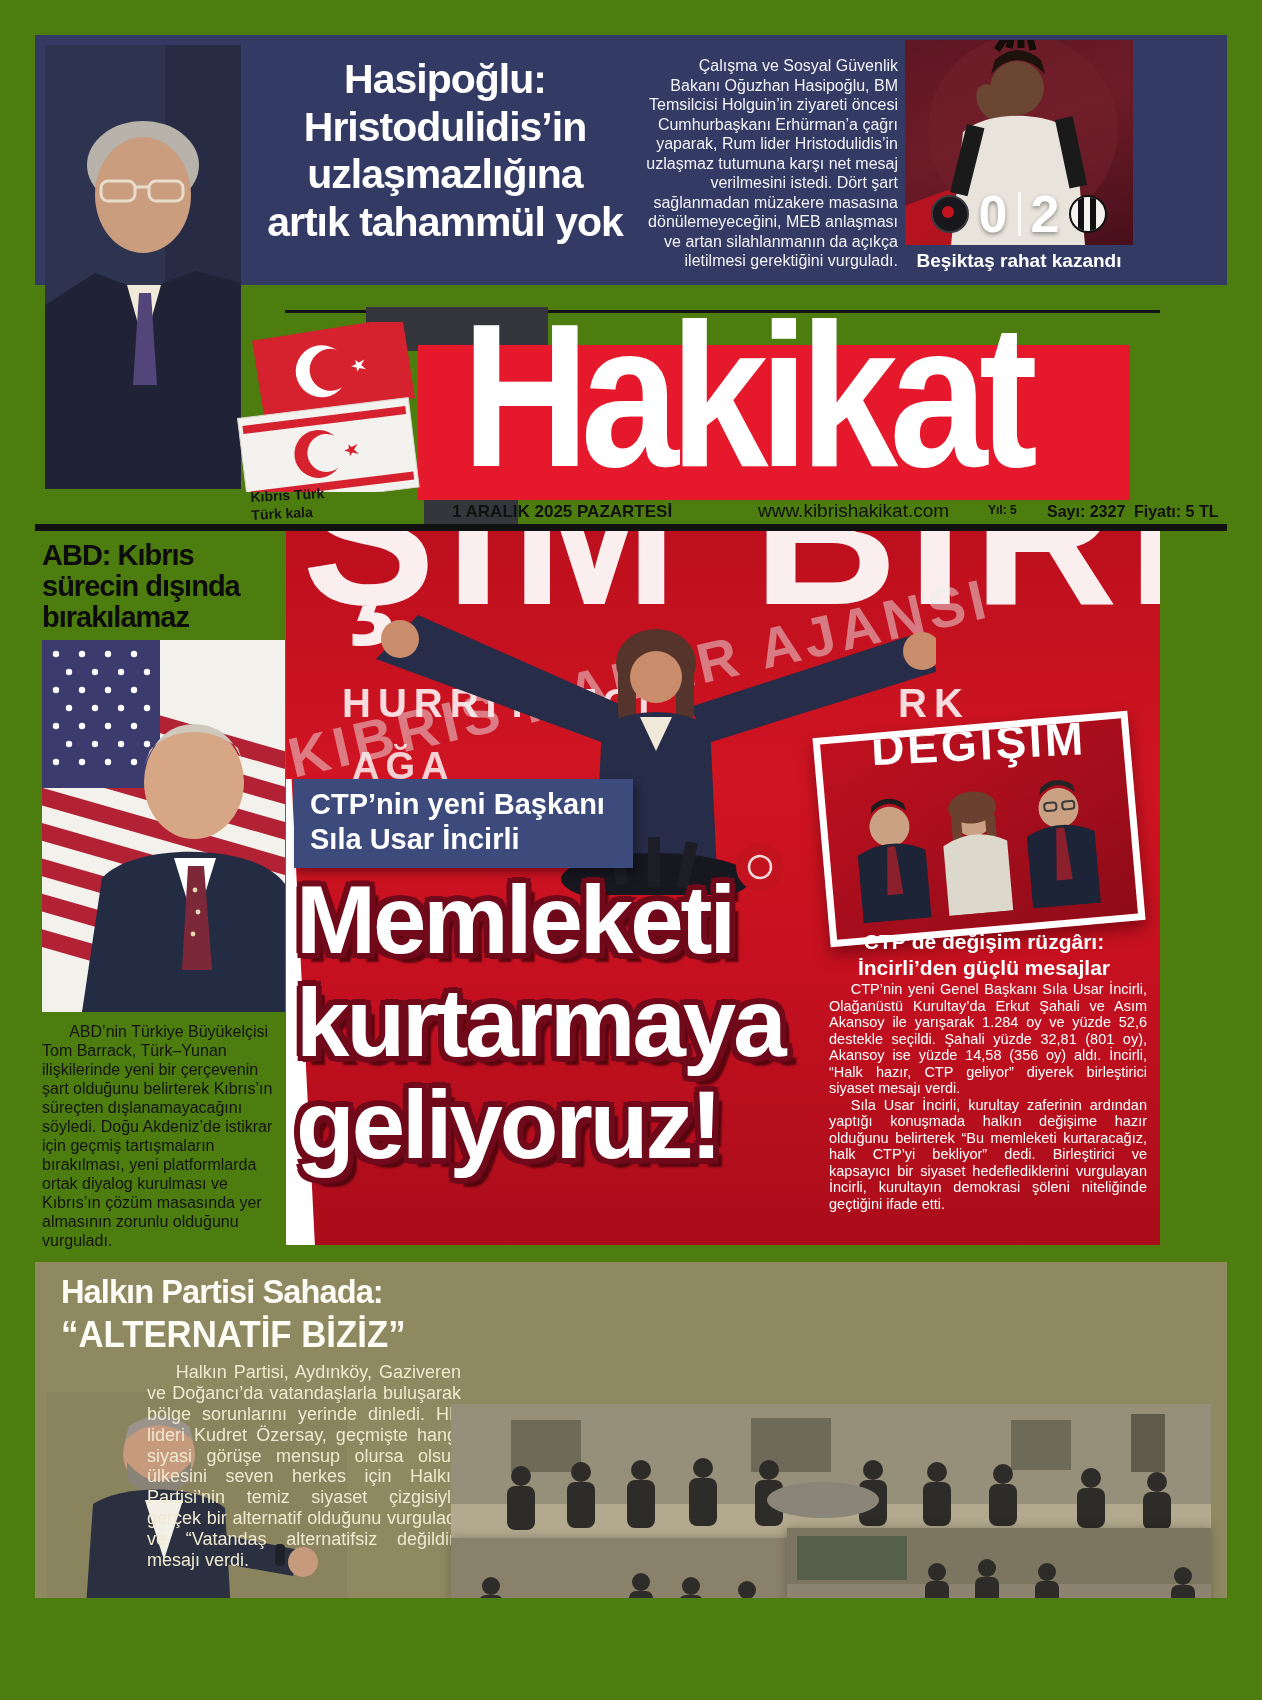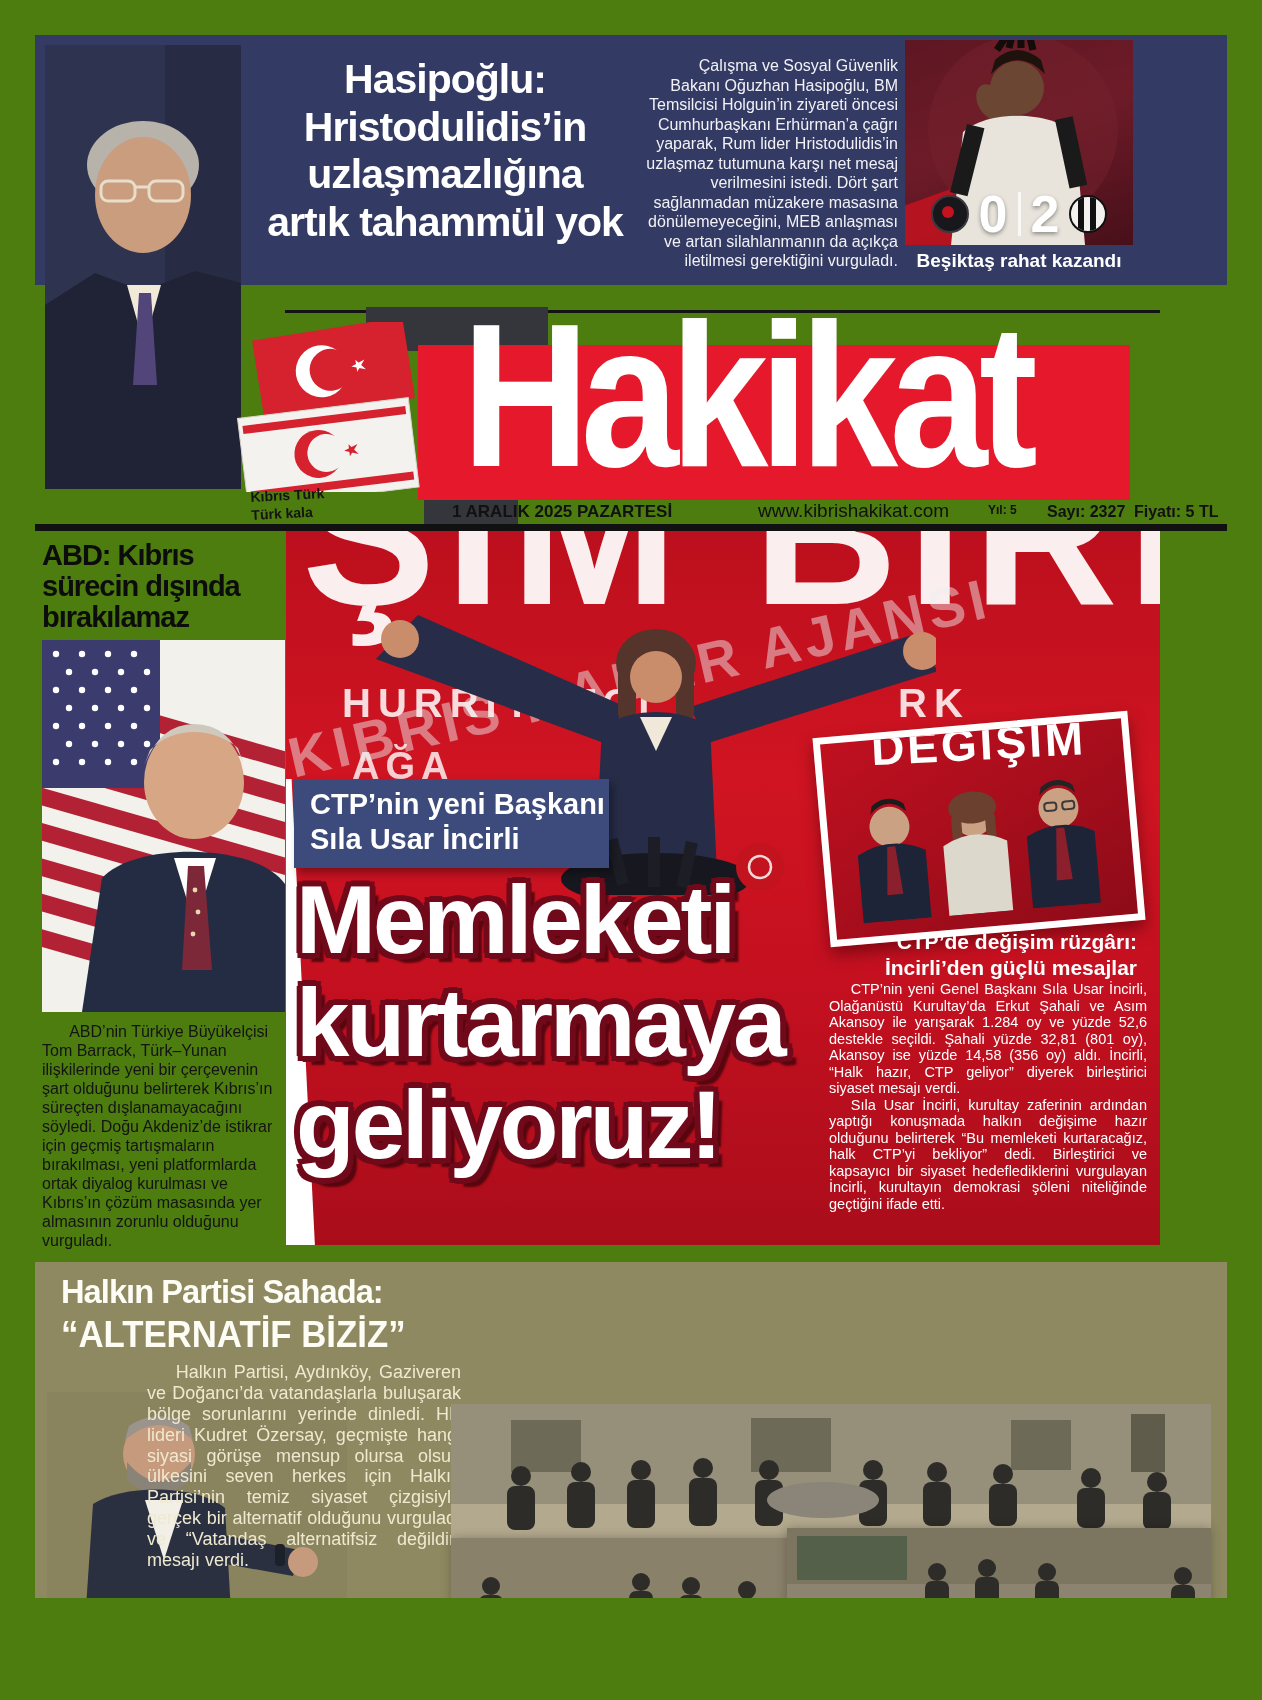--- a/index.html
+++ b/index.html
@@ -61,32 +61,32 @@
                   font-size:200px;letter-spacing:10px;line-height:1;white-space:nowrap;}
   .bg-mid-left{left:56px;top:150px;color:rgba(255,255,255,.85);font-weight:800;font-size:40px;letter-spacing:7px;}
   .bg-mid-right{left:612px;top:150px;color:rgba(255,255,255,.85);font-weight:800;font-size:40px;letter-spacing:7px;}
   .bg-lower-left{left:66px;top:214px;color:rgba(255,255,255,.8);font-weight:800;font-size:38px;letter-spacing:6px;}
   .watermark{left:-4px;top:196px;width:780px;color:rgba(238,238,238,.48);font-weight:700;font-size:56px;
              letter-spacing:5px;transform:rotate(-13deg);transform-origin:left top;white-space:nowrap;}
   .speaker-svg{left:70px;top:28px;width:580px;height:336px;}
   .white-wedge{left:-1px;top:248px;width:30px;height:468px;background:#fff;
                clip-path:polygon(0 0,22% 0,100% 100%,0 100%);}
   .kicker{left:8px;top:248px;background:#3c4a7c;color:#fff;font-weight:700;font-size:29px;
-          line-height:1.22;padding:8px 4px 10px 16px;box-shadow:4px 5px 8px rgba(0,0,0,.35);}
+          line-height:1.22;padding:8px 28px 10px 16px;box-shadow:4px 5px 8px rgba(0,0,0,.35);}
   .main-headline{left:10px;top:338px;color:#fff;font-weight:800;font-size:96px;line-height:1.07;
                  letter-spacing:-3px;
                  text-shadow:6px 0 0 #70091a,-6px 0 0 #70091a,0 6px 0 #70091a,0 -6px 0 #70091a,
                              5px 5px 0 #70091a,-5px 5px 0 #70091a,5px -5px 0 #70091a,-5px -5px 0 #70091a,
                              9px 9px 2px rgba(70,5,12,.85);}
   .inset-photo{left:535px;top:193px;width:302px;height:196px;background:linear-gradient(150deg,#c01020,#8e0b18);
                border:7px solid #fff;box-shadow:0 8px 16px rgba(60,0,6,.5);transform:rotate(-5deg);overflow:hidden;}
   .inset-banner{left:28px;top:-14px;width:260px;color:#fff;font-weight:800;font-size:46px;
                 letter-spacing:3px;text-align:center;transform:rotate(2deg);}
   .inset-caption{left:545px;top:398px;width:306px;color:#fff;font-weight:800;font-size:21px;
-                 line-height:1.24;text-align:right;}
+                 line-height:1.24;text-align:center;}
   .main-body{left:543px;top:450px;width:318px;color:#fff;font-size:14.5px;line-height:1.14;text-align:justify;}
   .main-body p{margin:0;text-indent:1.5em;}
 
   
   .bottom-block{left:35px;top:1262px;width:1192px;height:336px;background:#8f8962;overflow:hidden;}
   .bottom-h1{left:26px;top:10px;color:#fdfcf5;font-weight:800;font-size:34px;letter-spacing:-1px;
              transform:scaleX(.96);transform-origin:left top;}
   .bottom-h2{left:26px;top:52px;color:#fdfcf5;font-weight:800;font-size:37px;letter-spacing:0px;
              transform:scaleX(.94);transform-origin:left top;}
   .bottom-body{left:112px;top:100px;width:314px;color:#efe9d0;font-size:18px;line-height:1.16;text-align:justify;}

